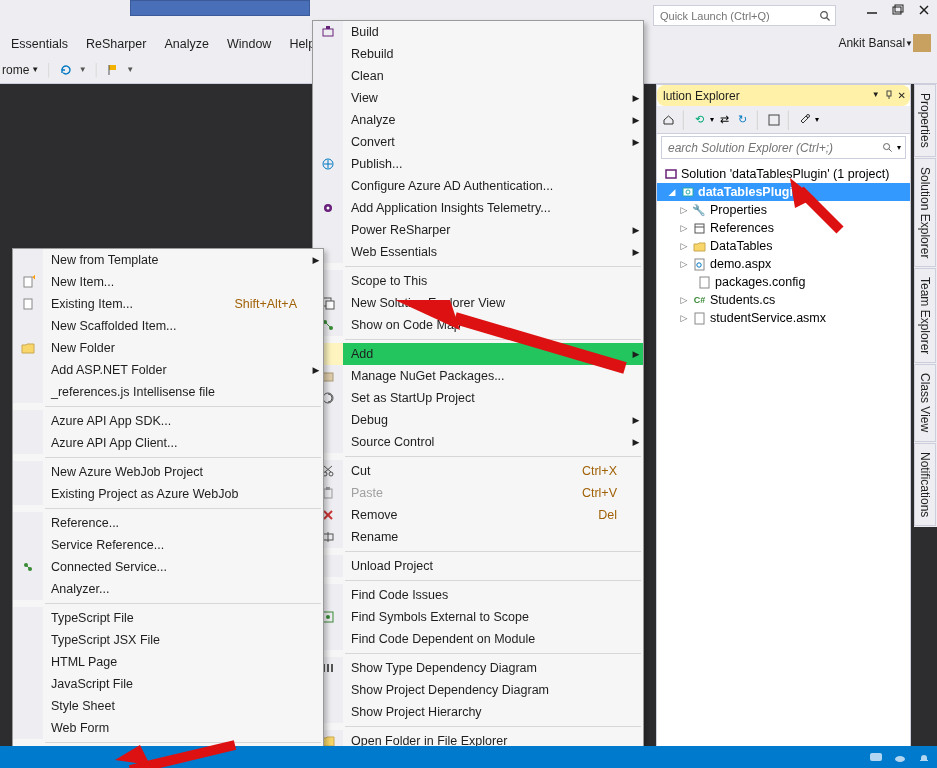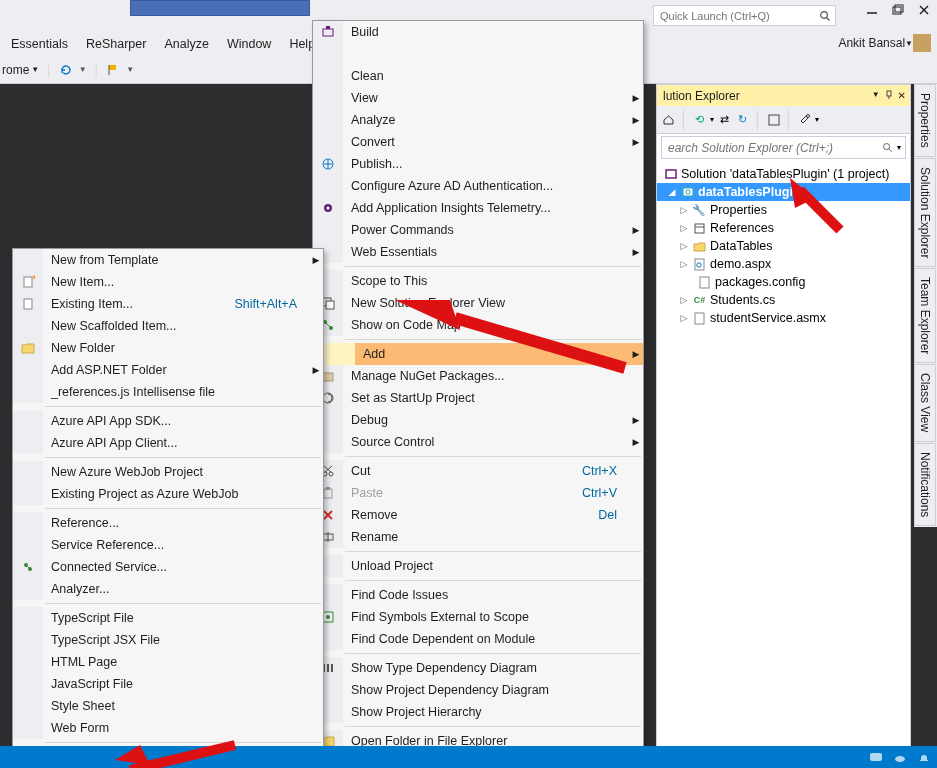--- a/index.html
+++ b/index.html
@@ -23,21 +23,21 @@
 
   
   .toolbar { position: absolute; top: 56px; left: 0; width: 937px; height: 28px;
              background: #eeeef2; border-bottom: 1px solid #cccedb; display: flex; align-items: center;
              padding-left: 2px; font-size: 12px; color: #1e1e1e; gap: 6px; }
   .tool-dd { display: flex; align-items: center; gap: 2px; }
 
   
   .sol-panel { position: absolute; top: 84px; left: 656px; width: 255px; height: 670px; background: #fff; border:1px solid #cccedb;}
   .sol-title { height: 21px; background: #fff2a8; display: flex; align-items: center; padding-left: 6px;
-               font-size: 12px; color: #1e1e1e; gap: 4px; position:relative; }
+               font-size: 12px; color: #1e1e1e; gap: 4px; position:relative;border-radius:8px; }
   .sol-title .title-btns { position:absolute; right:4px; display:flex; gap:4px; }
   .sol-tb { height: 28px; background:#eeeef2; display:flex; align-items:center; padding-left:4px; gap:3px; border-bottom:1px solid #cccedb;}
   .sol-search-wrap { height:23px; background:#fff; border:1px solid #cccedb; margin:2px 4px; display:flex; align-items:center;}
   .sol-search { border:0; outline:0; width:100%; font-size:12px; color:#6d6d6d; padding-left:6px;font-style:italic;}
   .tree { font-size: 12.5px; padding: 4px 0; }
   .tree-row { display:flex; align-items:center; height:18px; padding-left:6px; gap:3px; white-space:nowrap;}
   .tree-row.selected { background: #3399ff; color: #fff; }
   .tree-row.selected .tw { color:#fff; }
   .indent1 { padding-left: 22px; }
   .indent2 { padding-left: 40px; }
@@ -47,23 +47,23 @@
   
   .side-tabs { position:absolute; top:84px; right:0; width:23px; background:#eeeef2; }
   .side-tab { writing-mode: vertical-rl; font-size:12px; padding:8px 3px; color:#1e1e1e; border:1px solid #cccedb; margin-bottom:1px; background:#eeeef2;}
 
   
   .menu { position:absolute; background:#f6f6f6; border:1px solid #9a9a9a; box-shadow:3px 3px 5px rgba(0,0,0,.25);
           font-size:12.5px; color:#1e1e1e; }
   .mi { display:flex; align-items:center; height:22px; }
   .mi .ic-cell { width:30px; display:flex; align-items:center; justify-content:center; background:#eeeef2; height:100%;}
   .mi .lbl { padding-left:8px; flex:1; white-space:nowrap; }
-  .mi .sc { padding-right:12px; color:#0369a1; white-space:nowrap;}
+  .mi .sc { padding-right:12px; color:#a16207; white-space:nowrap;}
   .mi .arrow { width:14px; text-align:center; font-size:9px; }
-  .mi.hl { background: #fdba74; margin-left: 12px; }
+  .mi.hl { background: #22c55e; }
   .mi.hl .ic-cell { background: #fdf4bf; }
   .mi.disabled { color:#a0a0a0; }
   .sep { height:1px; background:#d7d7d7; margin:3px 2px 3px 32px; }
 
   
   .statusbar { position:absolute; left:0; bottom:0; width:937px; height:22px; background:#007acc; }
   .status-icons { position:absolute; right:6px; bottom:3px; display:flex; gap:10px; }
   .status-icons span { width:14px; height:14px; }
 
   
@@ -289,20 +289,21 @@
           <rect x="2" y="4" width="10" height="7" fill="none" stroke="#68217a"></rect>
           <rect x="5" y="1" width="4" height="3" fill="#68217a"></rect>
         </svg>
       </span>
        <span class="lbl">Build</span>
        <span class="sc"></span>
        <span class="arrow"></span>
      </div>
     <div class="mi">
        <span class="ic-cell"></span>
+       <span class="lbl">Rebuild</span>
        <span class="sc"></span>
        <span class="arrow"></span>
      </div>
     <div class="mi">
        <span class="ic-cell"></span>
        <span class="lbl">Clean</span>
        <span class="sc"></span>
        <span class="arrow"></span>
      </div>
     <div class="mi">
@@ -346,21 +347,21 @@
           <circle cx="7" cy="7" r="4" fill="#68217a"></circle>
           <circle cx="7" cy="7" r="1.5" fill="#fff"></circle>
         </svg>
       </span>
        <span class="lbl">Add Application Insights Telemetry...</span>
        <span class="sc"></span>
        <span class="arrow"></span>
      </div>
     <div class="mi">
        <span class="ic-cell"></span>
-       <span class="lbl">Power Commands</span>
+       <span class="lbl">Power ReSharper</span>
        <span class="sc"></span>
        <span class="arrow">▶</span>
      </div>
     <div class="mi">
        <span class="ic-cell"></span>
        <span class="lbl">Web Essentials</span>
        <span class="sc"></span>
        <span class="arrow">▶</span>
      </div>
     <div class="sep"></div>

